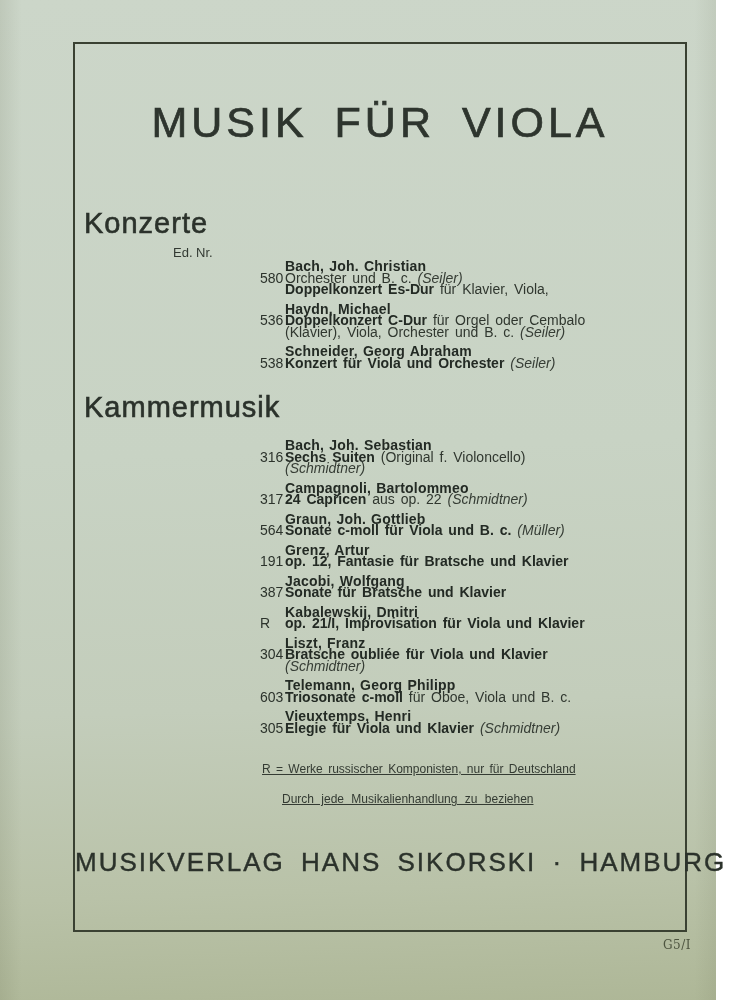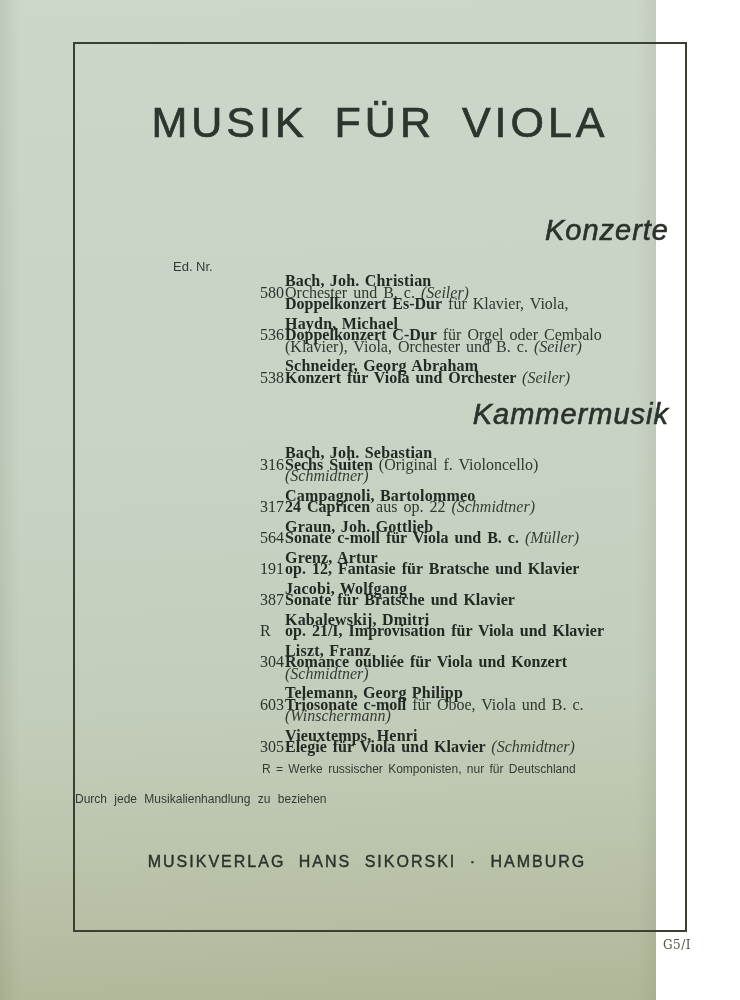--- a/index.html
+++ b/index.html
@@ -2,21 +2,21 @@
 <html><head>
 <meta charset="utf-8">
 <style>
   html,body{margin:0;padding:0;}
   body{
     width:740px;height:1000px;overflow:hidden;
     font-family:"Liberation Sans", sans-serif;
     -webkit-font-smoothing:antialiased;
   }
   .page{
-    position:relative;width:656px;height:1000px;
+    position:relative;width:716px;height:1000px;
     background:
       linear-gradient(90deg, rgba(70,75,45,0.10), rgba(70,75,45,0) 3%, rgba(70,75,45,0) 97%, rgba(70,75,45,0.08)),
       linear-gradient(178deg, #ccd6c9 0%, #c8d3c4 45%, #c3cdbb 70%, #b9c2a8 88%, #aeb797 100%);
     color:#262d26;
   }
   .frame{
     position:absolute;left:73px;top:42px;width:610px;height:886px;
     border:2px solid #3a4132;
   }
   .title{
@@ -24,51 +24,50 @@
     text-align:center;
     font-size:43px;line-height:1.05;font-weight:400;
     letter-spacing:4px;word-spacing:11px;
     color:#2e352e;
     -webkit-text-stroke:0.7px #2e352e;
   }
   .sec{position:absolute;left:0;width:100%;}
   .sec-konzerte{top:155px;}
   .sec-kammer{top:337px;}
   .heading{
-    margin:16px;text-align:right;font-weight:400;color:#2b322b;font-style:italic;
+    margin:9px;text-align:left;font-weight:400;color:#2b322b;
     -webkit-text-stroke:0.6px #2b322b;
   }
   .sec-konzerte .heading{font-size:29px;line-height:30px;letter-spacing:1px;}
   .sec-kammer .heading{font-size:29px;line-height:34px;letter-spacing:1px;}
   .ednr{
     margin:7px 0 2px 98px;
     font-size:13px;line-height:12px;color:#333a33;
   }
   .sec-kammer .entries{margin-top:16px;}
   .entry{
     display:grid;
     grid-template-columns:185px 25px auto;
     margin-bottom:8px;
-    font-size:16px;line-height:11.5px;font-family:Liberation Serif, serif;
+    font-size:14px;line-height:11.5px;
   }
   .composer{grid-column:3;grid-row:1;font-weight:700;letter-spacing:0.2px;word-spacing:1px;color:#232a24;white-space:nowrap;}
   .num{grid-column:2;grid-row:2;text-align:left;color:#2c332c;}
   .lines{grid-column:3;grid-row:2;}
   .work-line{white-space:nowrap;word-spacing:2px;color:#2c332c;}
   .seg-b{font-weight:700;color:#232a24;}
   .seg-r{font-weight:400;color:#30372f;}
   .seg-i{font-style:italic;font-weight:400;color:#363d35;}
-  .notes{position:absolute;top:718px;left:0;width:100%;font-size:12px;line-height:14px;color:#343b33;}
+  .notes{position:absolute;top:718px;left:0;width:100%;font-size:12px;line-height:14px;color:#343b33;text-decoration:underline;}
   .note-r{margin-left:187px;word-spacing:2px;}
-  .note-2{margin-top:16px;word-spacing:4px;}
+  .note-2{margin-left:207px;margin-top:16px;word-spacing:4px;}
   .publisher{
     position:absolute;top:806px;left:0;width:100%;
     box-sizing:border-box;padding-right:26px;
-    text-align:center;
-    font-size:16px;line-height:24px;font-weight:400;
+    font-size:26px;line-height:24px;font-weight:400;
     letter-spacing:2px;word-spacing:7px;color:#2b322b;
     -webkit-text-stroke:0.4px #2b322b;
     white-space:nowrap;
   }
   .plate{
     position:absolute;left:663px;top:938px;
     font-family:"DejaVu Serif", serif;
     font-size:12px;color:#4d543f;letter-spacing:0.5px;
   }
 </style>
@@ -161,31 +160,30 @@
     <div class="num">R</div>
     <div class="lines">
               <div class="work-line"><span class="seg-b">op. 21/I, Improvisation für Viola und Klavier</span></div>
             </div>
   </div>
 
   <div class="entry">
     <div class="composer">Liszt, Franz</div>
     <div class="num">304</div>
     <div class="lines">
-              <div class="work-line"><span class="seg-b">Romance oubliée für Viola und Konzert</span></div>
+              <div class="work-line"><span class="seg-b">Bratsche oubliée für Viola und Klavier</span></div>
               <div class="work-line"><span class="seg-i">(Schmidtner)</span></div>
             </div>
   </div>
 
   <div class="entry">
     <div class="composer">Telemann, Georg Philipp</div>
     <div class="num">603</div>
     <div class="lines">
               <div class="work-line"><span class="seg-b">Triosonate c-moll</span><span class="seg-r"> für Oboe, Viola und B. c.</span></div>
-              <div class="work-line"><span class="seg-i">(Winschermann)</span></div>
             </div>
   </div>
 
   <div class="entry">
     <div class="composer">Vieuxtemps, Henri</div>
     <div class="num">305</div>
     <div class="lines">
               <div class="work-line"><span class="seg-b">Elegie für Viola und Klavier </span><span class="seg-i">(Schmidtner)</span></div>
             </div>
   </div>

